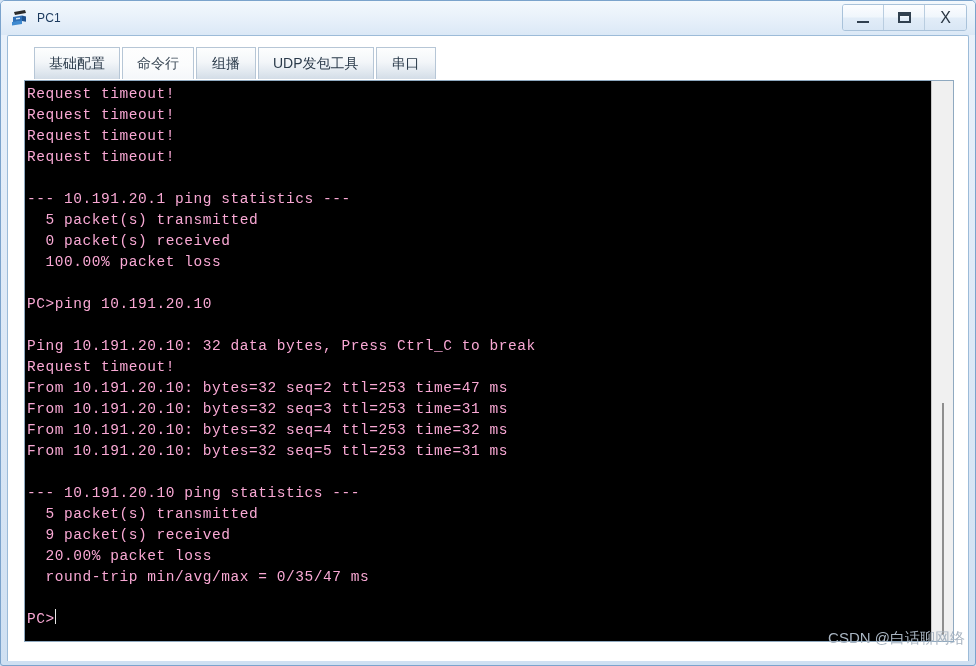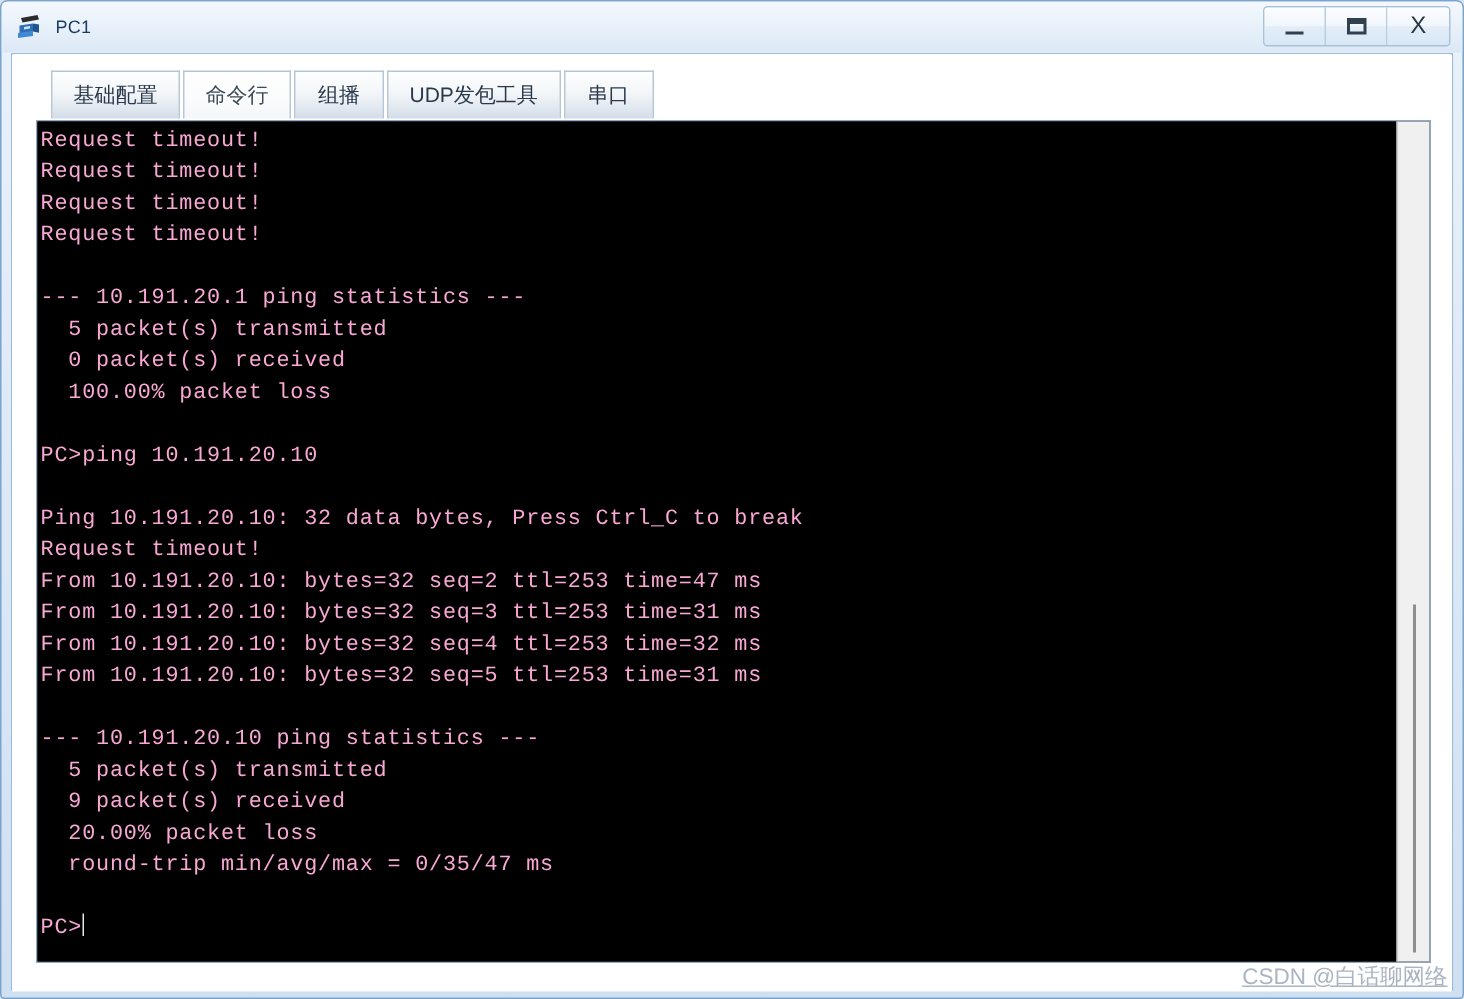--- a/index.html
+++ b/index.html
@@ -178,26 +178,25 @@
     top: 322px;
     width: 2px;
     height: 232px;
     background: #8e8e8e;
   }
 
   
   #watermark {
     position: absolute;
     right: 10px;
-    bottom: 4px;
+    bottom: 17px;
     font-size: 15px;
     color: #a9b5c2;
     font-family: "Liberation Sans", sans-serif;
     white-space: nowrap;
-    text-decoration: underline;
   }
 </style>
 </head>
 <body>
 
 <div id="window">
 
   <div id="titlebar">
     <span id="win-icon">
       <svg width="20" height="20" viewBox="0 0 20 20" xmlns="http://www.w3.org/2000/svg">

